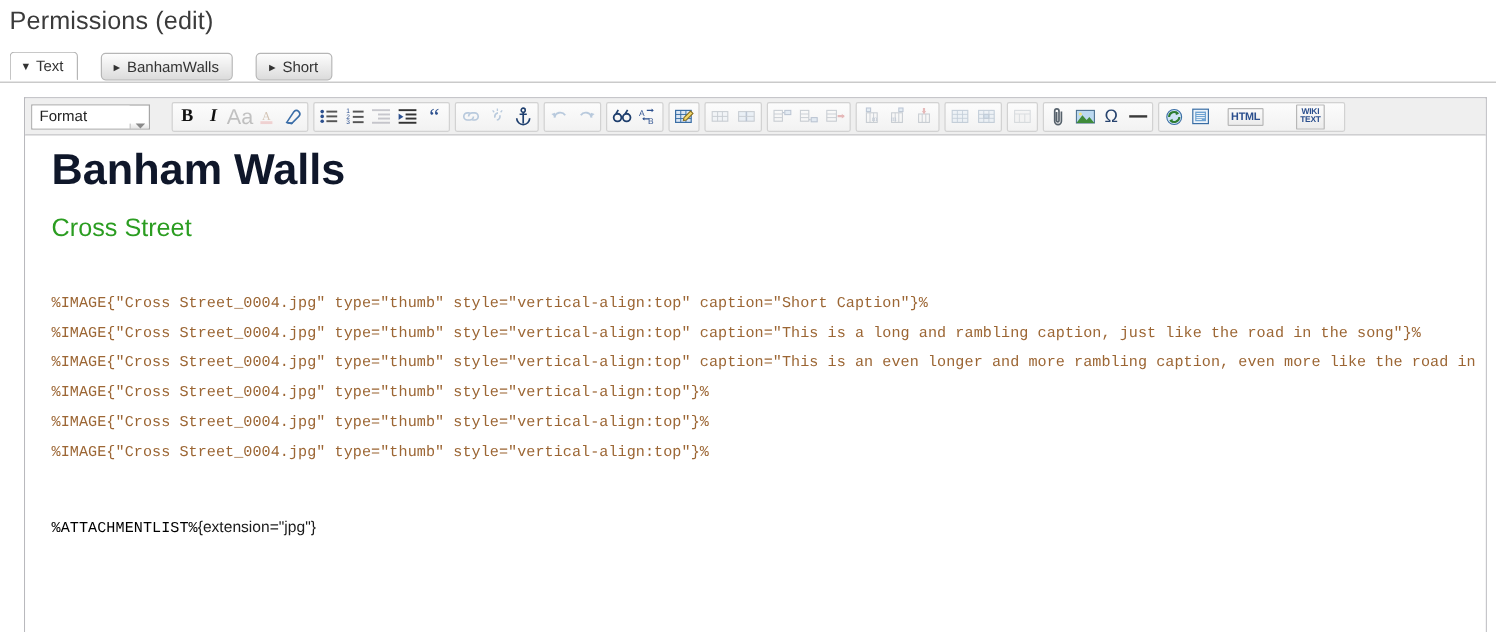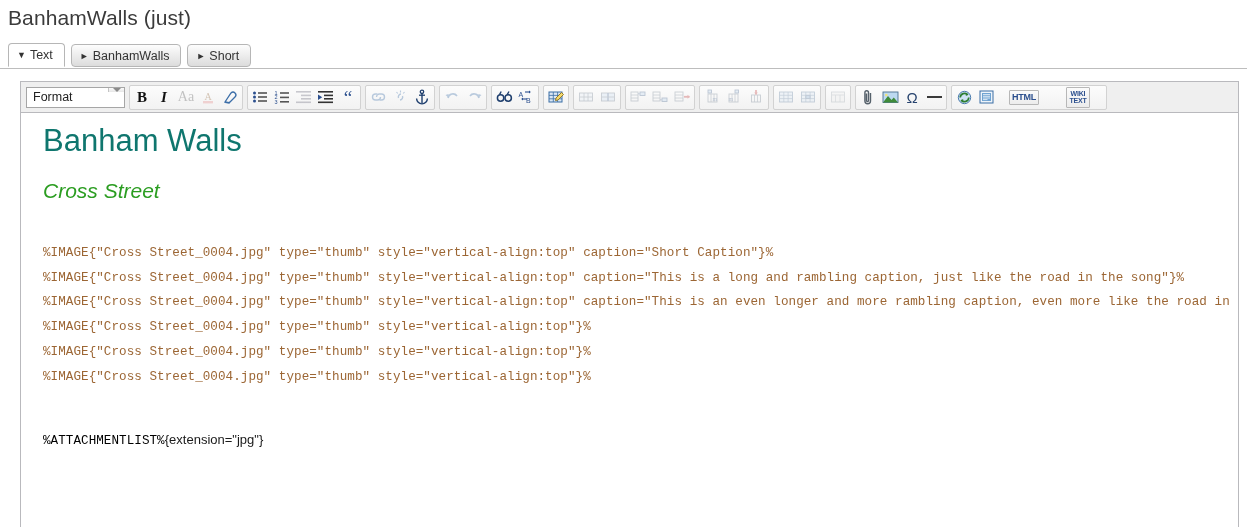--- a/index.html
+++ b/index.html
@@ -37,21 +37,21 @@
     display: inline-block;
     position: relative;
     height: 24px;
     line-height: 23px;
     box-sizing: border-box;
     padding: 0 11px 0 8px;
     font-size: 12.5px;
     color: #333;
     border: 1px solid #b6b6b6;
     border-radius: 4px 4px 0 0;
-    margin-right: 6px;
+    margin-right: 19px;
     vertical-align: bottom;
     white-space: nowrap;
     cursor: default;
   }
   .tab.inactive {
     background: linear-gradient(to bottom, #fdfdfd 0%, #ebebeb 55%, #dcdcdc 100%);
     border-radius: 4px;
     height: 23px;
     line-height: 22px;
   }
@@ -135,25 +135,25 @@
     position: relative;
     font-size: 12px;
     color: #27436e;
   }
   .tb-btn.wide { width: 54px; }
   .tb-btn.disabled { opacity: 0.33; }
 
   
   #format-combo {
     display: flex;
-    align-items: flex-start;
+    align-items: flex-end;
     height: 21px;
     border: 1px solid #a6a6a6;
     background: #fff;
-    margin: 0 2px 0 2px;
+    margin: 0 16px 0 2px;
     box-sizing: border-box;
   }
   #format-combo .fc-label {
     width: 81px;
     line-height: 19px;
     font-size: 12.5px;
     color: #222;
     padding-left: 6px;
     box-sizing: border-box;
     background: #fff;
@@ -169,21 +169,21 @@
   }
   .tri-down {
     width: 0; height: 0;
     border-left: 4px solid transparent;
     border-right: 4px solid transparent;
     border-top: 4px solid #8a8a8a;
   }
 
   .bold-glyph { font-family: "Liberation Serif", serif; font-weight: bold; font-size: 15px; color: #111; }
   .ital-glyph { font-family: "Liberation Serif", serif; font-style: italic; font-weight: bold; font-size: 15px; color: #111; }
-  .aa-glyph   { font-family: Liberation Serif, serif; font-size: 14px; color: #555; }
+  .aa-glyph   { font-family: Liberation Sans, sans-serif; font-size: 18px; color: #555; }
 
   .html-glyph {
     font-size: 9px;
     font-weight: bold;
     color: #2b4f8e;
     letter-spacing: -0.2px;
     border: 1px solid #b7b7b7;
     background: linear-gradient(to bottom,#fbfbfb,#ececec);
     padding: 2px 2px;
     border-radius: 1px;
@@ -207,33 +207,32 @@
   
   #content-area {
     position: relative;
     height: 428px;
     box-sizing: border-box;
     background: #ffffff;
     padding: 8px 0 0 22px;
     overflow: hidden;
   }
   #doc-title {
-    font-size: 31px;
+    font-size: 36px;
     line-height: 32px;
-    font-weight: normal;
-    color: #0f766e;
+    font-weight: bold;
+    color: #0f172a;
     margin: 4px 0 0 0;
   }
   #doc-subtitle {
     font-size: 21px;
     line-height: 24px;
     font-weight: normal;
     color: #2b9d21;
     margin: 22px 0 0 0;
-    font-style: italic;
   }
   .macro-block { margin-top: 38px; }
   .macro-line {
     font-family: "Liberation Mono", monospace;
     font-size: 12.6px;
     line-height: 24.7px;
     color: #9c6634;
     white-space: nowrap;
     letter-spacing: 0.05px;
   }
@@ -247,21 +246,21 @@
   .attach-args {
     font-family: "Liberation Sans", sans-serif;
     font-size: 13px;
     color: #1a1a1a;
   }
   #attach-line { white-space: nowrap; line-height: 20px; }
 </style>
 </head>
 <body>
 
-<div id="page-title">BanhamWalls (just)</div>
+<div id="page-title">Permissions (edit)</div>
 
 <div id="tab-strip">
   <div class="tab active">
     <span class="tab-marker">▼</span><span>Text</span>
   </div><div class="tab inactive">
     <span class="tab-marker">►</span><span>BanhamWalls</span>
   </div><div class="tab inactive">
     <span class="tab-marker">►</span><span>Short</span>
   </div>
   <div id="tab-underline"></div>

